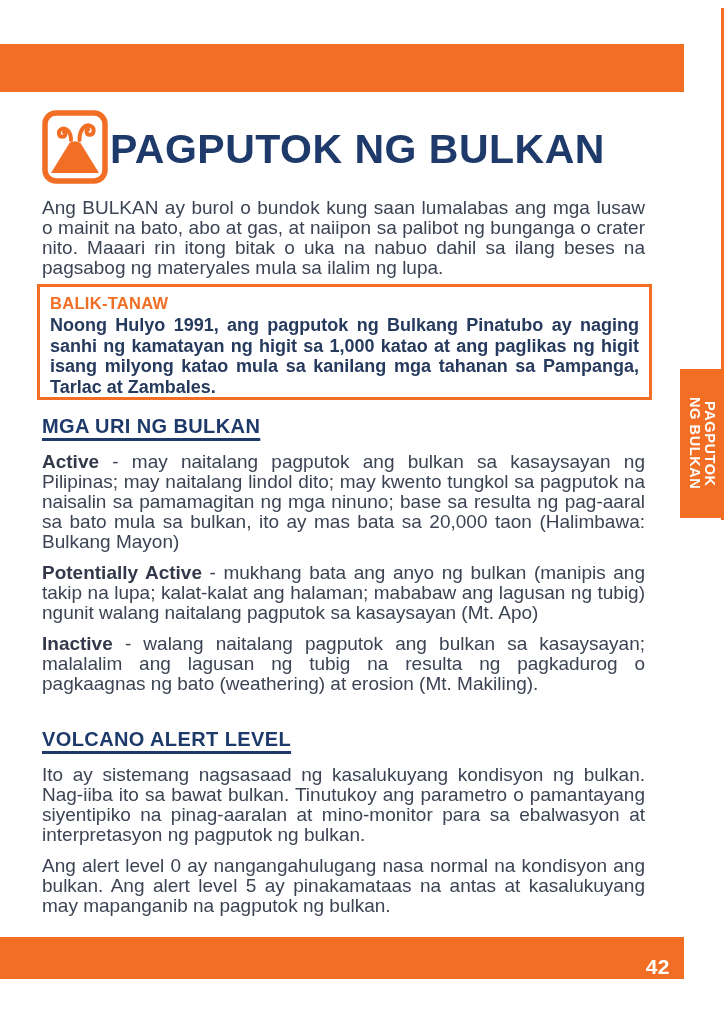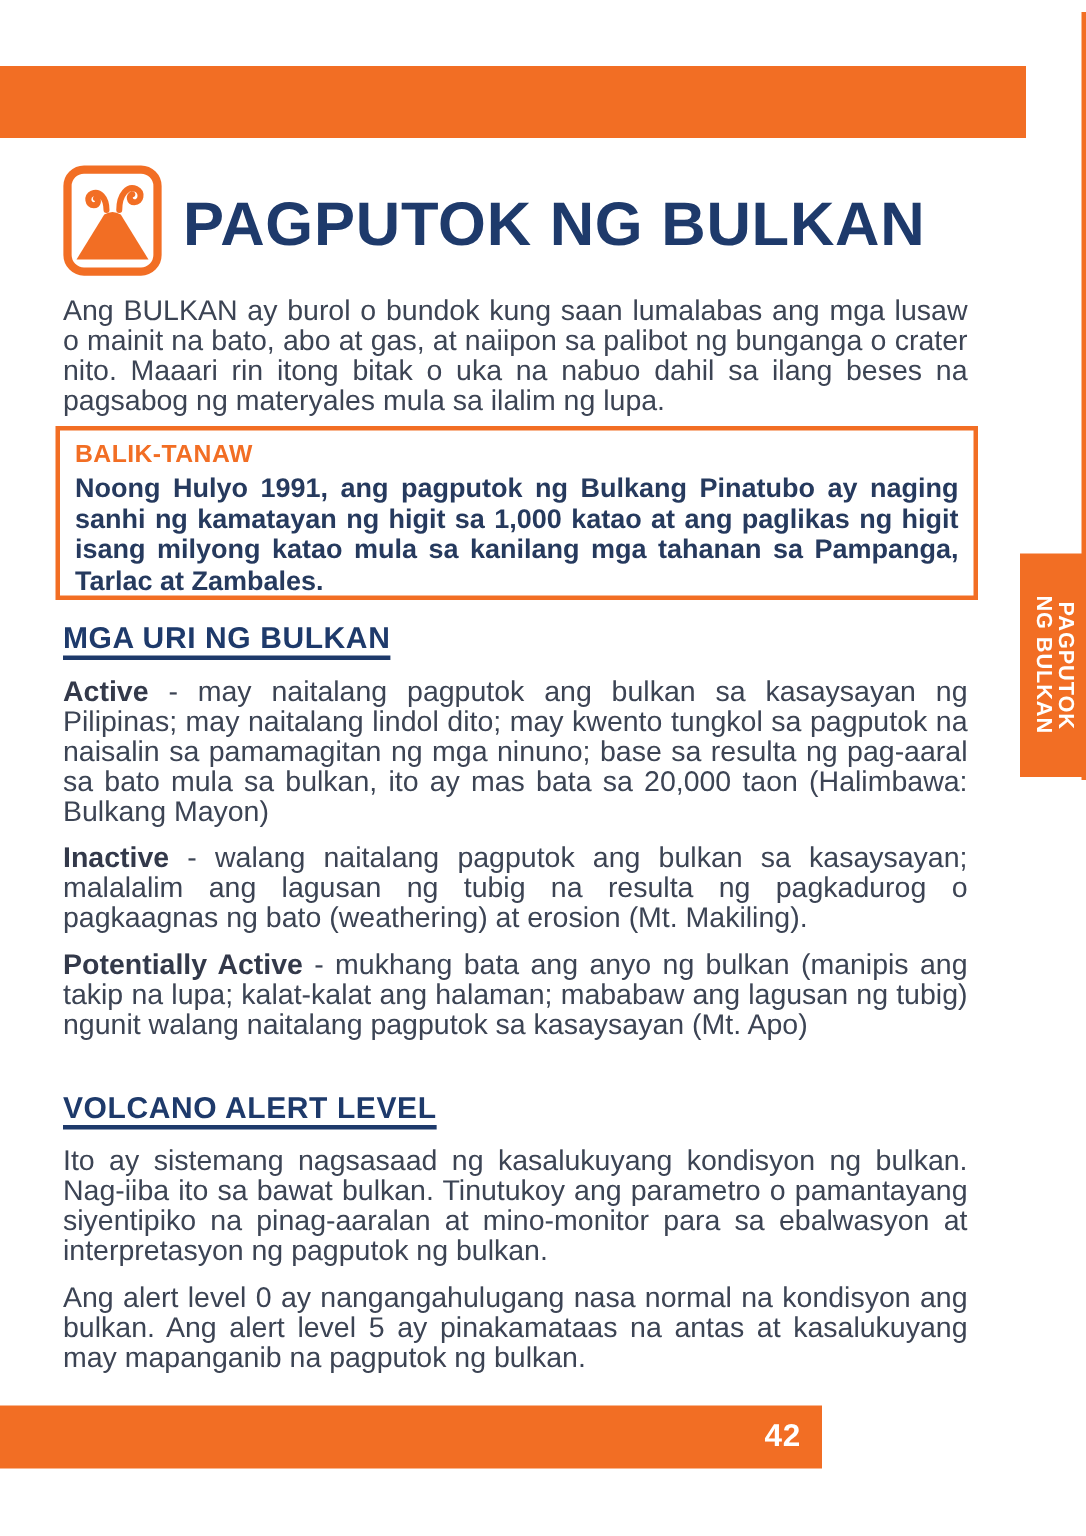--- a/index.html
+++ b/index.html
@@ -9,27 +9,27 @@
     margin:0 auto;
     background:#ffffff;
     overflow:hidden;
     font-family:"Liberation Sans","DejaVu Sans",sans-serif;
     -webkit-font-smoothing:antialiased;
   }
   
   .top-bar{position:absolute;top:44px;left:0;width:684px;height:48px;background:var(--orange);}
   .edge-sliver{position:absolute;top:8px;right:0;width:3px;height:512px;background:var(--orange);}
   .bottom-bar{
-    position:absolute;top:937px;left:0;width:548px;height:42px;background:var(--orange);
-    display:flex;align-items:center;justify-content:flex-end;
+    position:absolute;top:937px;left:0;width:684px;height:42px;background:var(--orange);
+    display:flex;align-items:flex-end;justify-content:flex-end;
     color:#fff;font-weight:700;font-size:21px;padding-right:14px;box-sizing:border-box;
     letter-spacing:.5px;
   }
   
-  .header{position:absolute;top:110px;left:42px;display:flex;align-items:center;gap:14px;}
+  .header{position:absolute;top:110px;left:42px;display:flex;align-items:center;gap:2px;}
   .page-title{
     color:var(--navy);font-weight:700;font-size:41px;letter-spacing:.5px;
     white-space:nowrap;line-height:1;margin-top:4px;
   }
   
   .content{position:absolute;top:198px;left:42px;right:79px;}
   .body-p{
     margin:0;color:var(--body);font-size:19px;line-height:20px;text-align:justify;
   }
   .body-p b{color:#33394a;}
@@ -94,23 +94,23 @@
 
     <div class="callout">
       <p class="callout-heading">BALIK-TANAW</p>
       <p class="callout-body">Noong Hulyo 1991, ang pagputok ng Bulkang Pinatubo ay naging sanhi ng kamatayan ng higit sa 1,000 katao at ang paglikas ng higit isang milyong katao mula sa kanilang mga tahanan sa Pampanga, Tarlac at Zambales.</p>
     </div>
 
     <h2 class="section-heading">MGA URI NG BULKAN</h2>
 
     <p class="body-p para-gap"><b>Active</b><span> - may naitalang pagputok ang bulkan sa kasaysayan ng Pilipinas; may naitalang lindol dito; may kwento tungkol sa pagputok na naisalin sa pamamagitan ng mga ninuno; base sa resulta ng pag-aaral sa bato mula sa bulkan, ito ay mas bata sa 20,000 taon (Halimbawa: Bulkang Mayon)</span></p>
 
+    <p class="body-p small-gap"><b>Potentially Active</b><span> - mukhang bata ang anyo ng bulkan (manipis ang takip na lupa; kalat-kalat ang halaman; mababaw ang lagusan ng tubig) ngunit walang naitalang pagputok sa kasaysayan (Mt. Apo)</span></p>
+
     <p class="body-p small-gap"><b>Inactive</b><span> - walang naitalang pagputok ang bulkan sa kasaysayan; malalalim ang lagusan ng tubig na resulta ng pagkadurog o pagkaagnas ng bato (weathering) at erosion (Mt. Makiling).</span></p>
-
-    <p class="body-p small-gap"><b>Potentially Active</b><span> - mukhang bata ang anyo ng bulkan (manipis ang takip na lupa; kalat-kalat ang halaman; mababaw ang lagusan ng tubig) ngunit walang naitalang pagputok sa kasaysayan (Mt. Apo)</span></p>
 
     <h2 class="section-heading" style="margin-top:32px;">VOLCANO ALERT LEVEL</h2>
 
     <p class="body-p para-gap">Ito ay sistemang nagsasaad ng kasalukuyang kondisyon ng bulkan. Nag-iiba ito sa bawat bulkan. Tinutukoy ang parametro o pamantayang siyentipiko na pinag-aaralan at mino-monitor para sa ebalwasyon at interpretasyon ng pagputok ng bulkan.</p>
 
     <p class="body-p small-gap">Ang alert level 0 ay nangangahulugang nasa normal na kondisyon ang bulkan. Ang alert level 5 ay pinakamataas na antas at kasalukuyang may mapanganib na pagputok ng bulkan.</p>
 
   </div>
 
   <div class="side-tab">

